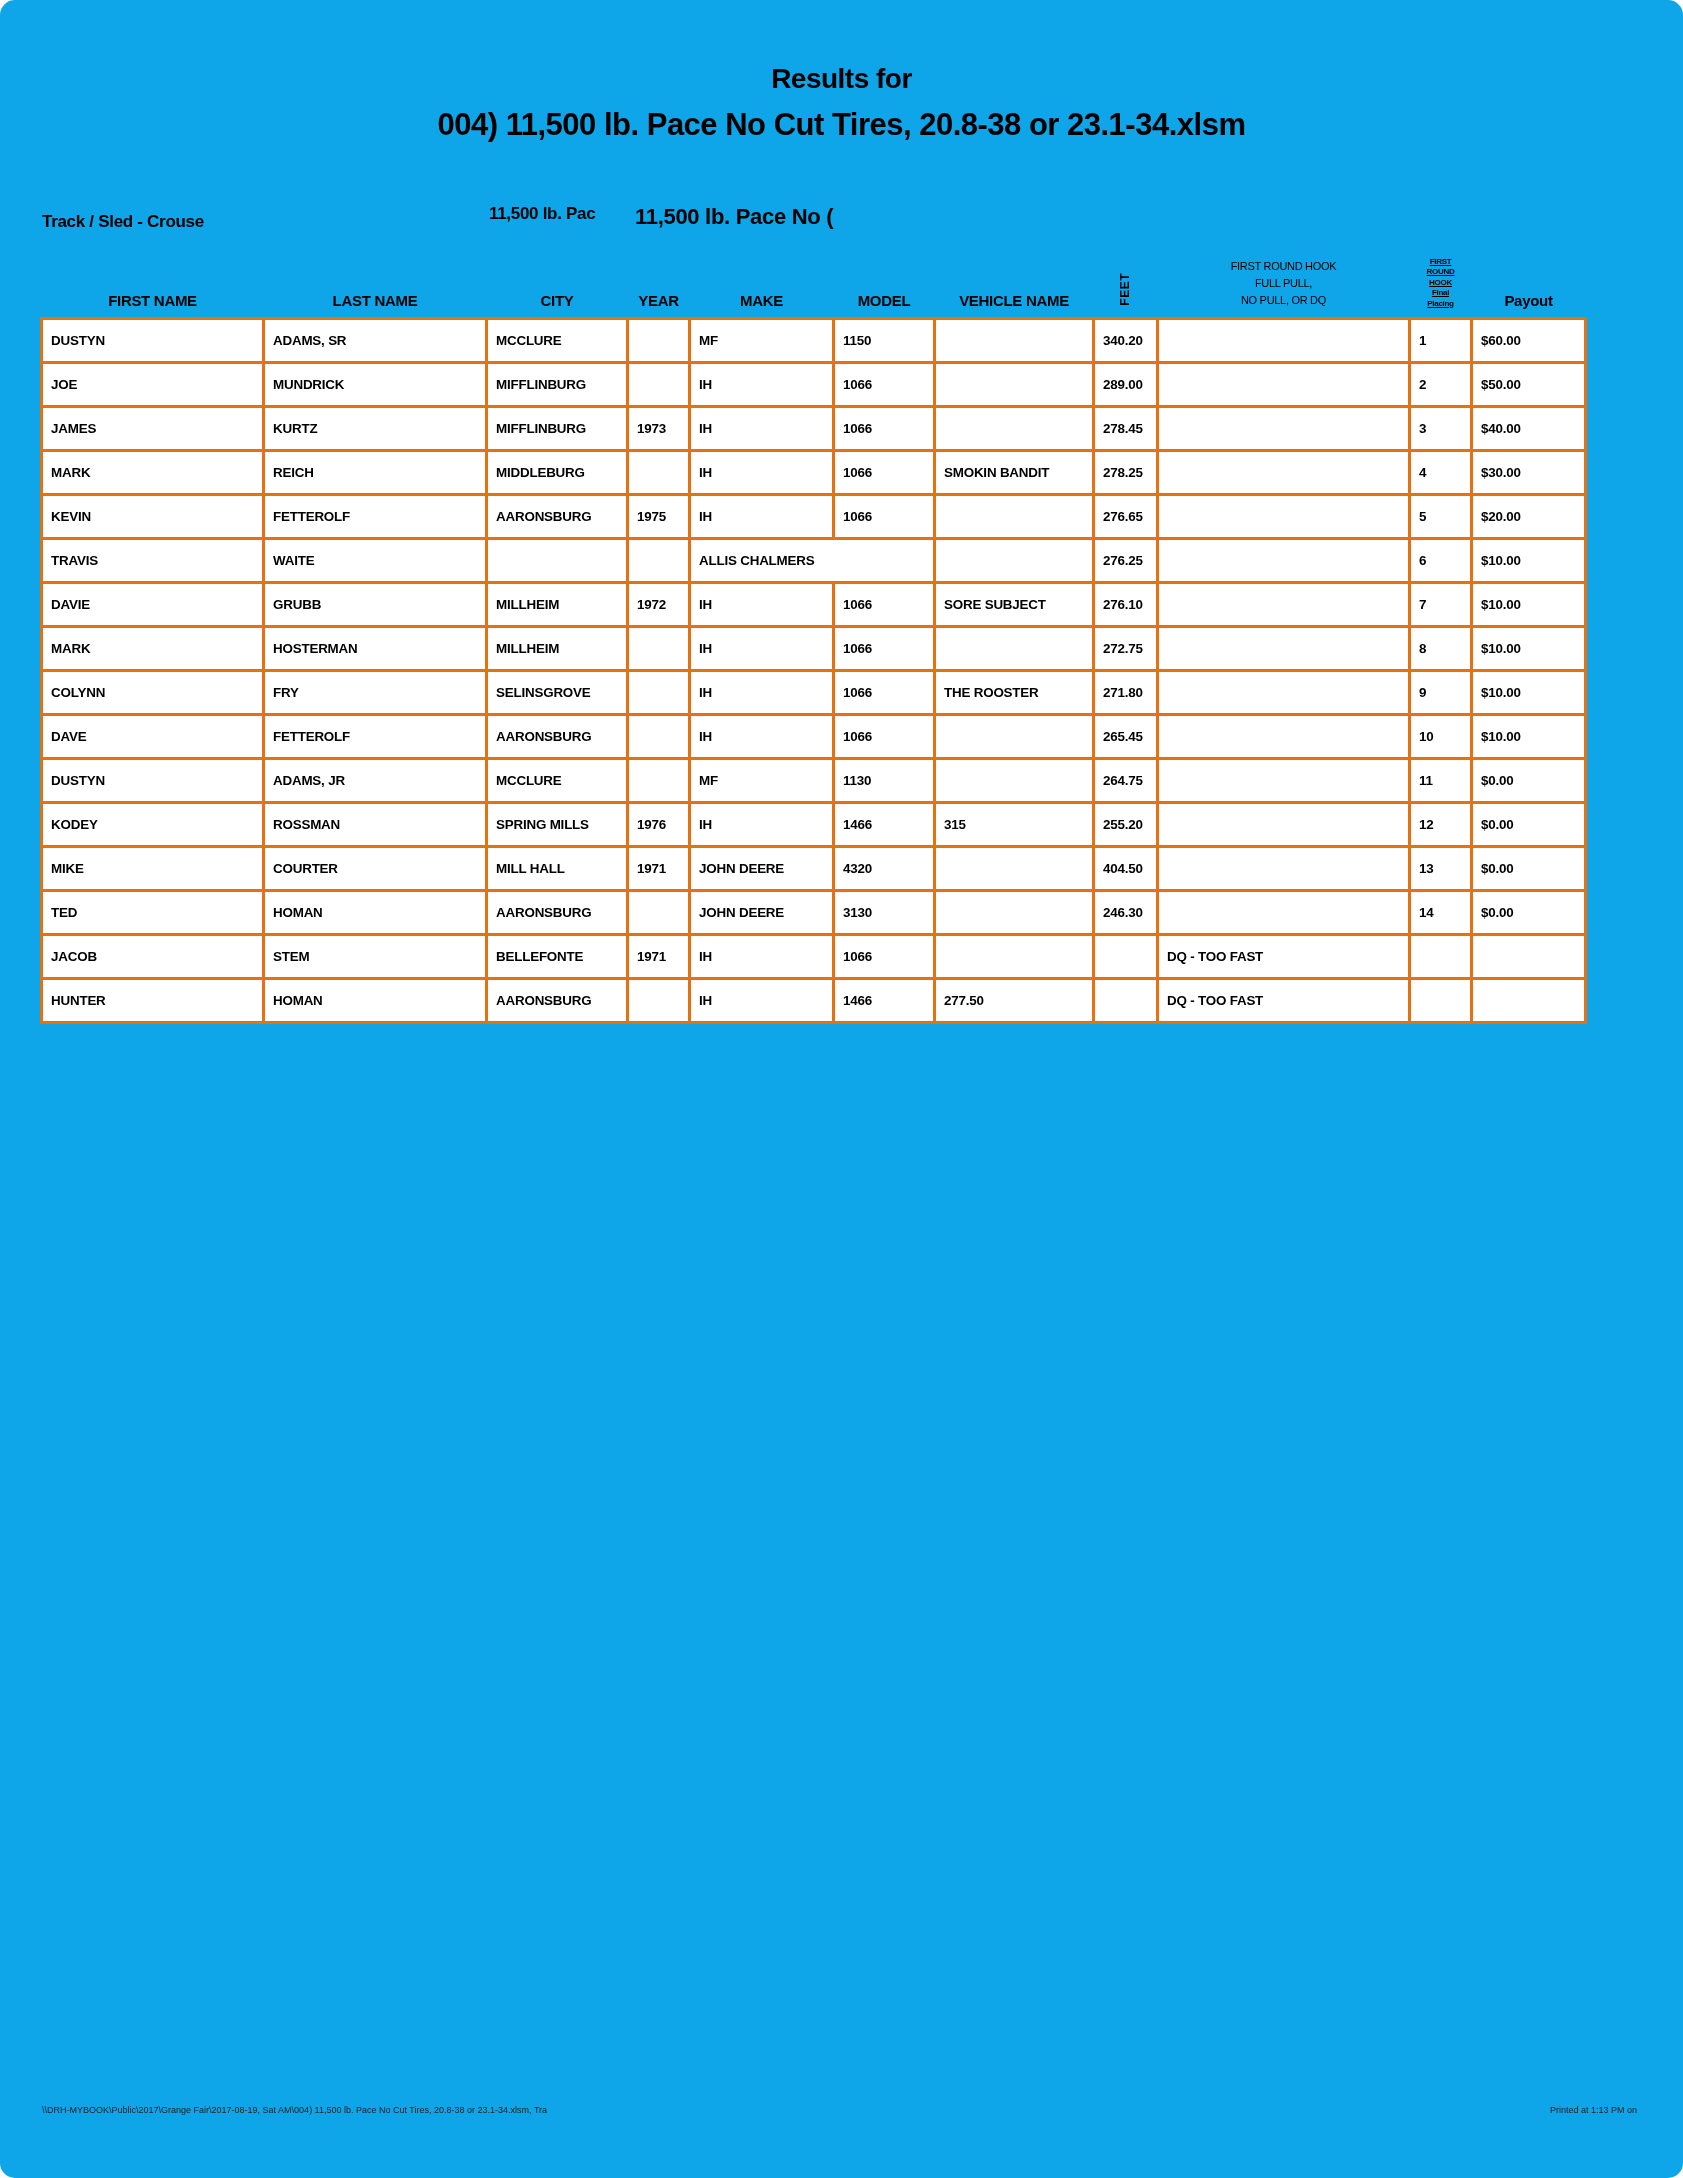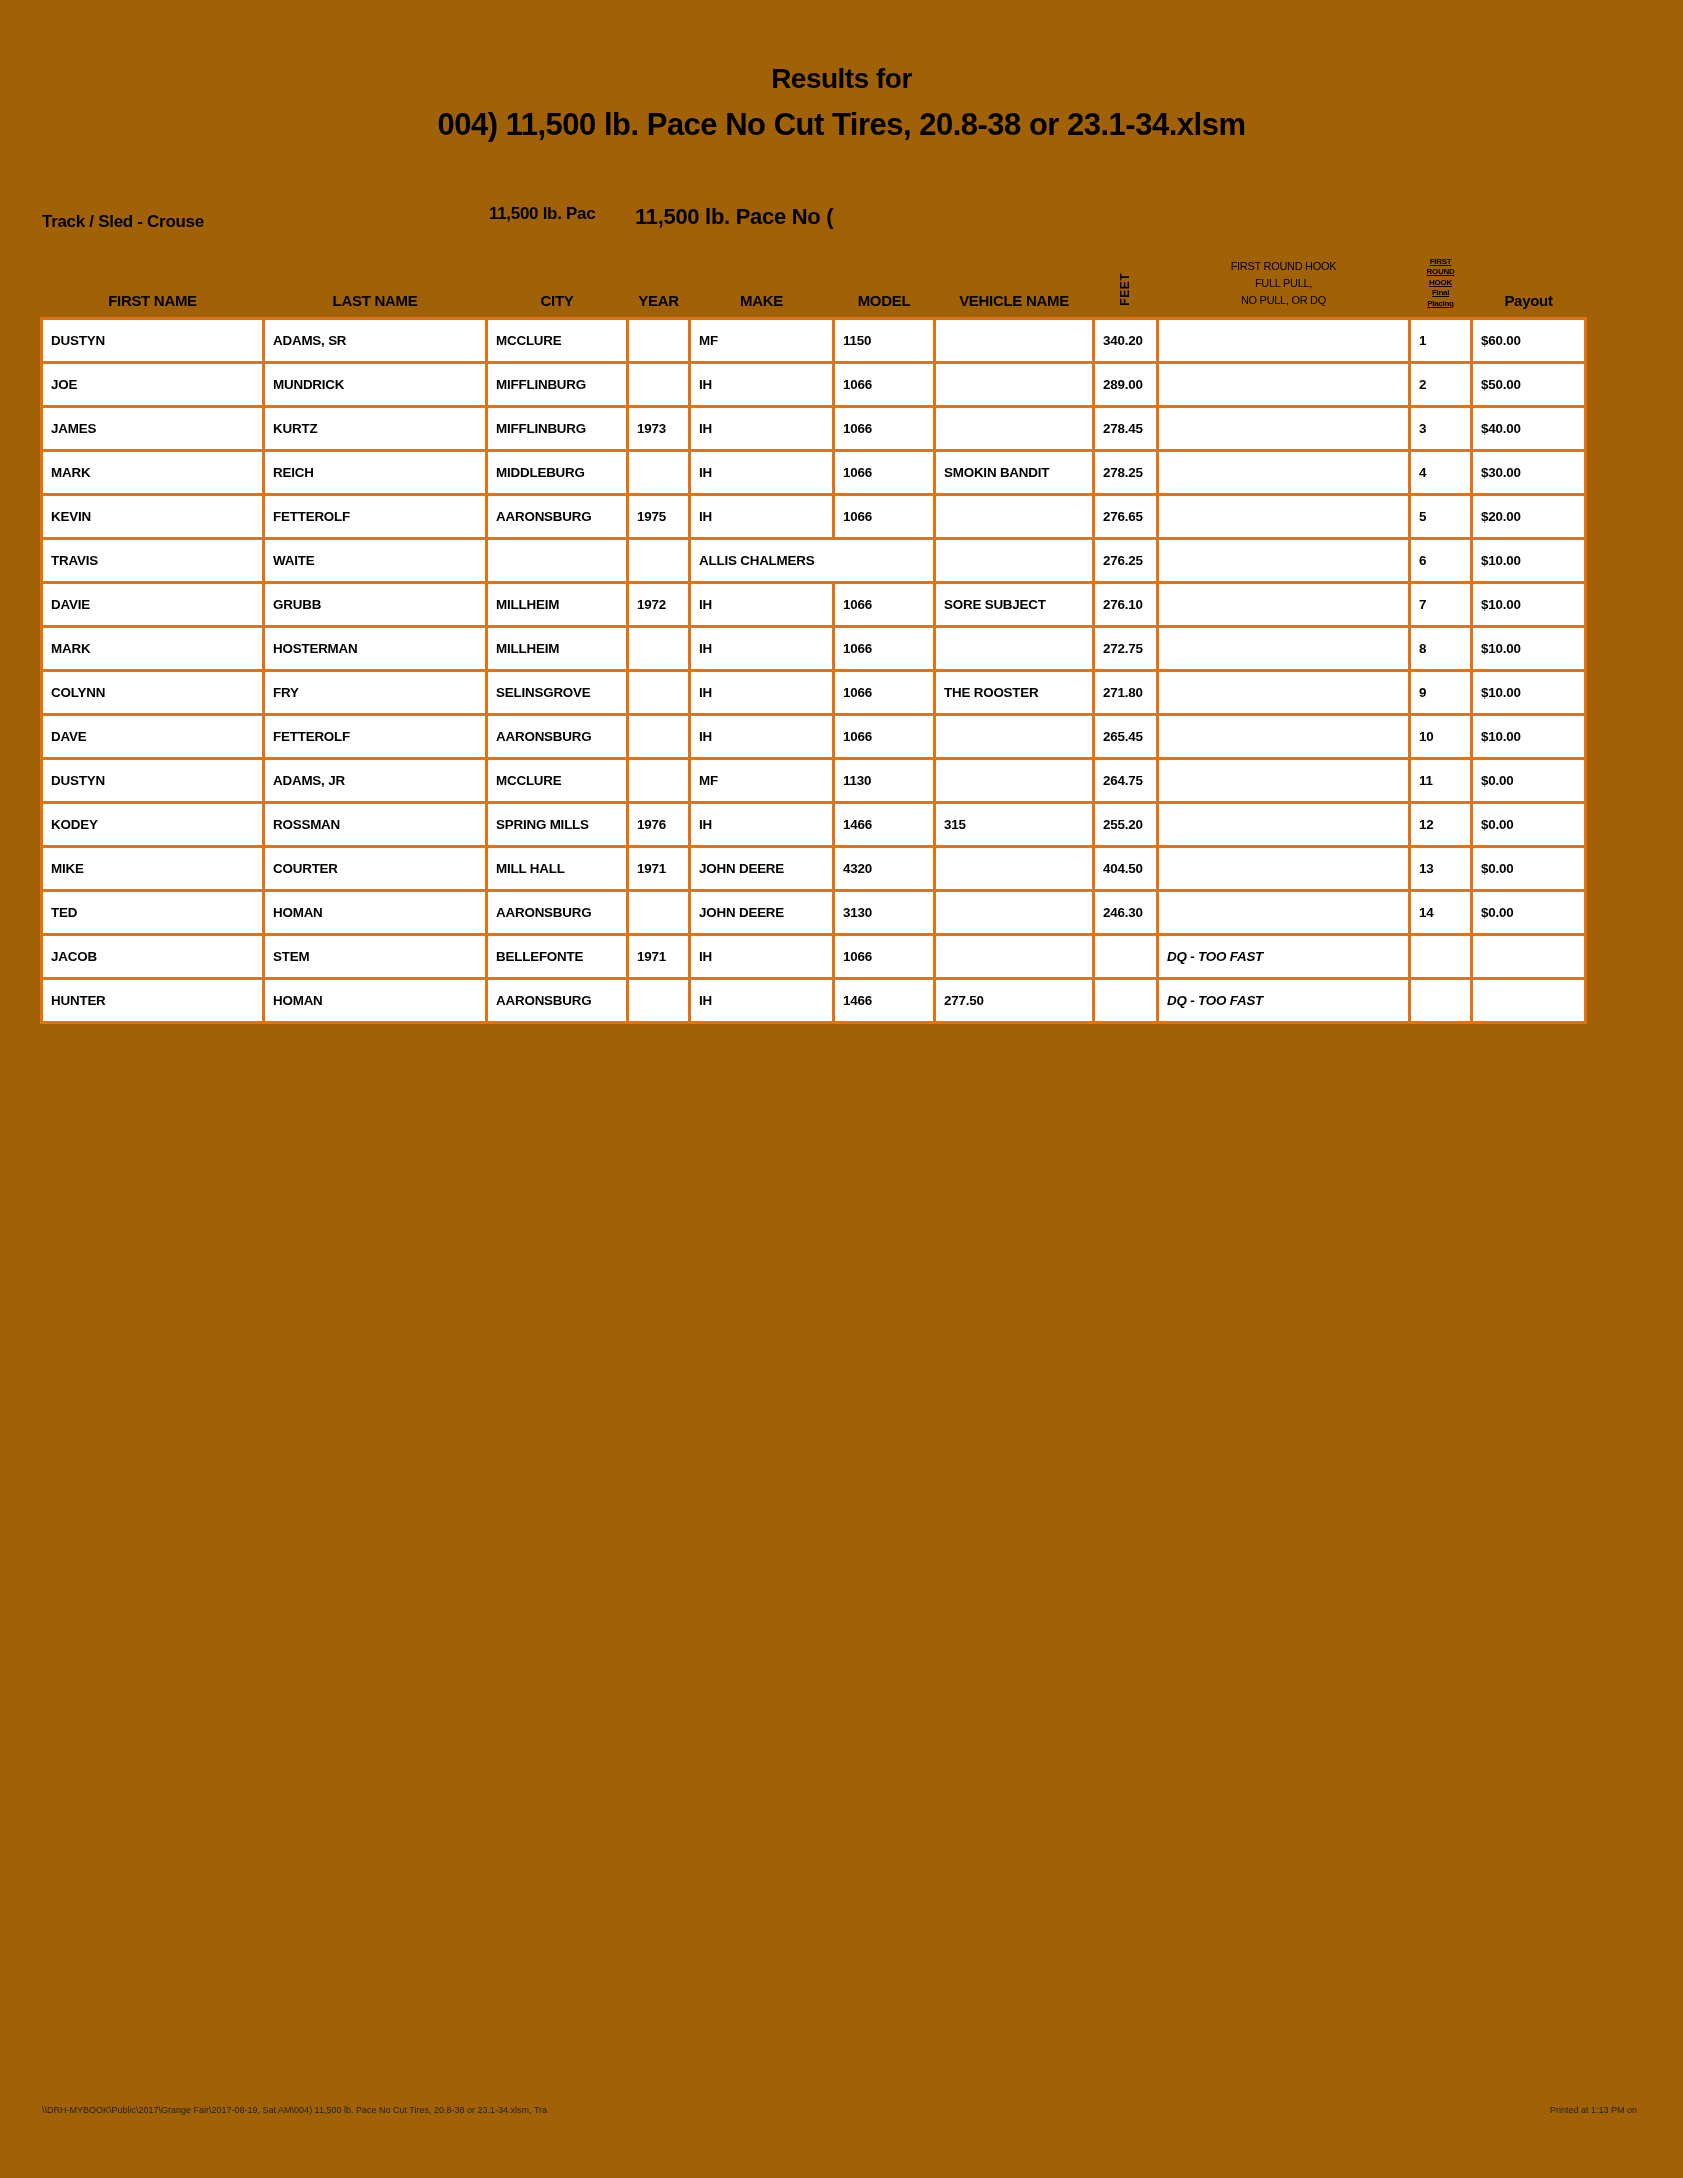--- a/index.html
+++ b/index.html
@@ -1,19 +1,20 @@
 <!DOCTYPE html>
 <html style="--border-color: #E5720E;"><head>
 <meta charset="utf-8">
 <style>
   html,body{margin:0;padding:0;background:#ffffff;}
   .page{
-    position:relative;width:1683px;height:2178px;background:#a16207;
+    position:relative;width:1683px;height:2178px;background:#0ea5e9;
     font-family:"Liberation Sans","DejaVu Sans",sans-serif;color:#000;
     overflow:hidden;
+    border-radius:15px;
   }
   .title1{
     position:absolute;top:63px;left:0;width:100%;text-align:center;
     font-size:28px;font-weight:bold;letter-spacing:-0.5px;
   }
   .title2{
     position:absolute;top:107px;left:0;width:100%;text-align:center;
     font-size:31px;font-weight:bold;letter-spacing:-0.5px;
   }
   .track-label{
@@ -47,21 +48,21 @@
   th.payout-th{font-size:26px;letter-spacing:-0.5px;padding-bottom:4px;}
   table.results td{
     border:3px solid var(--border-color,#E5720E);
     height:44px;box-sizing:border-box;
     font-size:13.4px;font-weight:bold;letter-spacing:-0.2px;
     padding:0 4px 0 8px;white-space:nowrap;overflow:hidden;
     text-align:left;vertical-align:middle;background:#fff;
   }
   td.col-year{text-align:center;padding:0 2px;}
   td.col-feet{padding-left:7px;}
-  td.col-hook{text-align:center;padding:0 2px;font-style:italic;}
+  td.col-hook{text-align:center;padding:0 2px;}
   td.col-place{text-align:center;padding:0 2px;}
   td.col-payout{text-align:right;padding:0 10px 0 2px;}
   td.center{text-align:center;}
   .footer-left{
     position:absolute;top:2105px;left:42px;font-size:9px;color:#222;
     letter-spacing:0;white-space:nowrap;
   }
   .footer-right{
     position:absolute;top:2105px;left:1550px;font-size:9px;color:#222;white-space:nowrap;
   }

